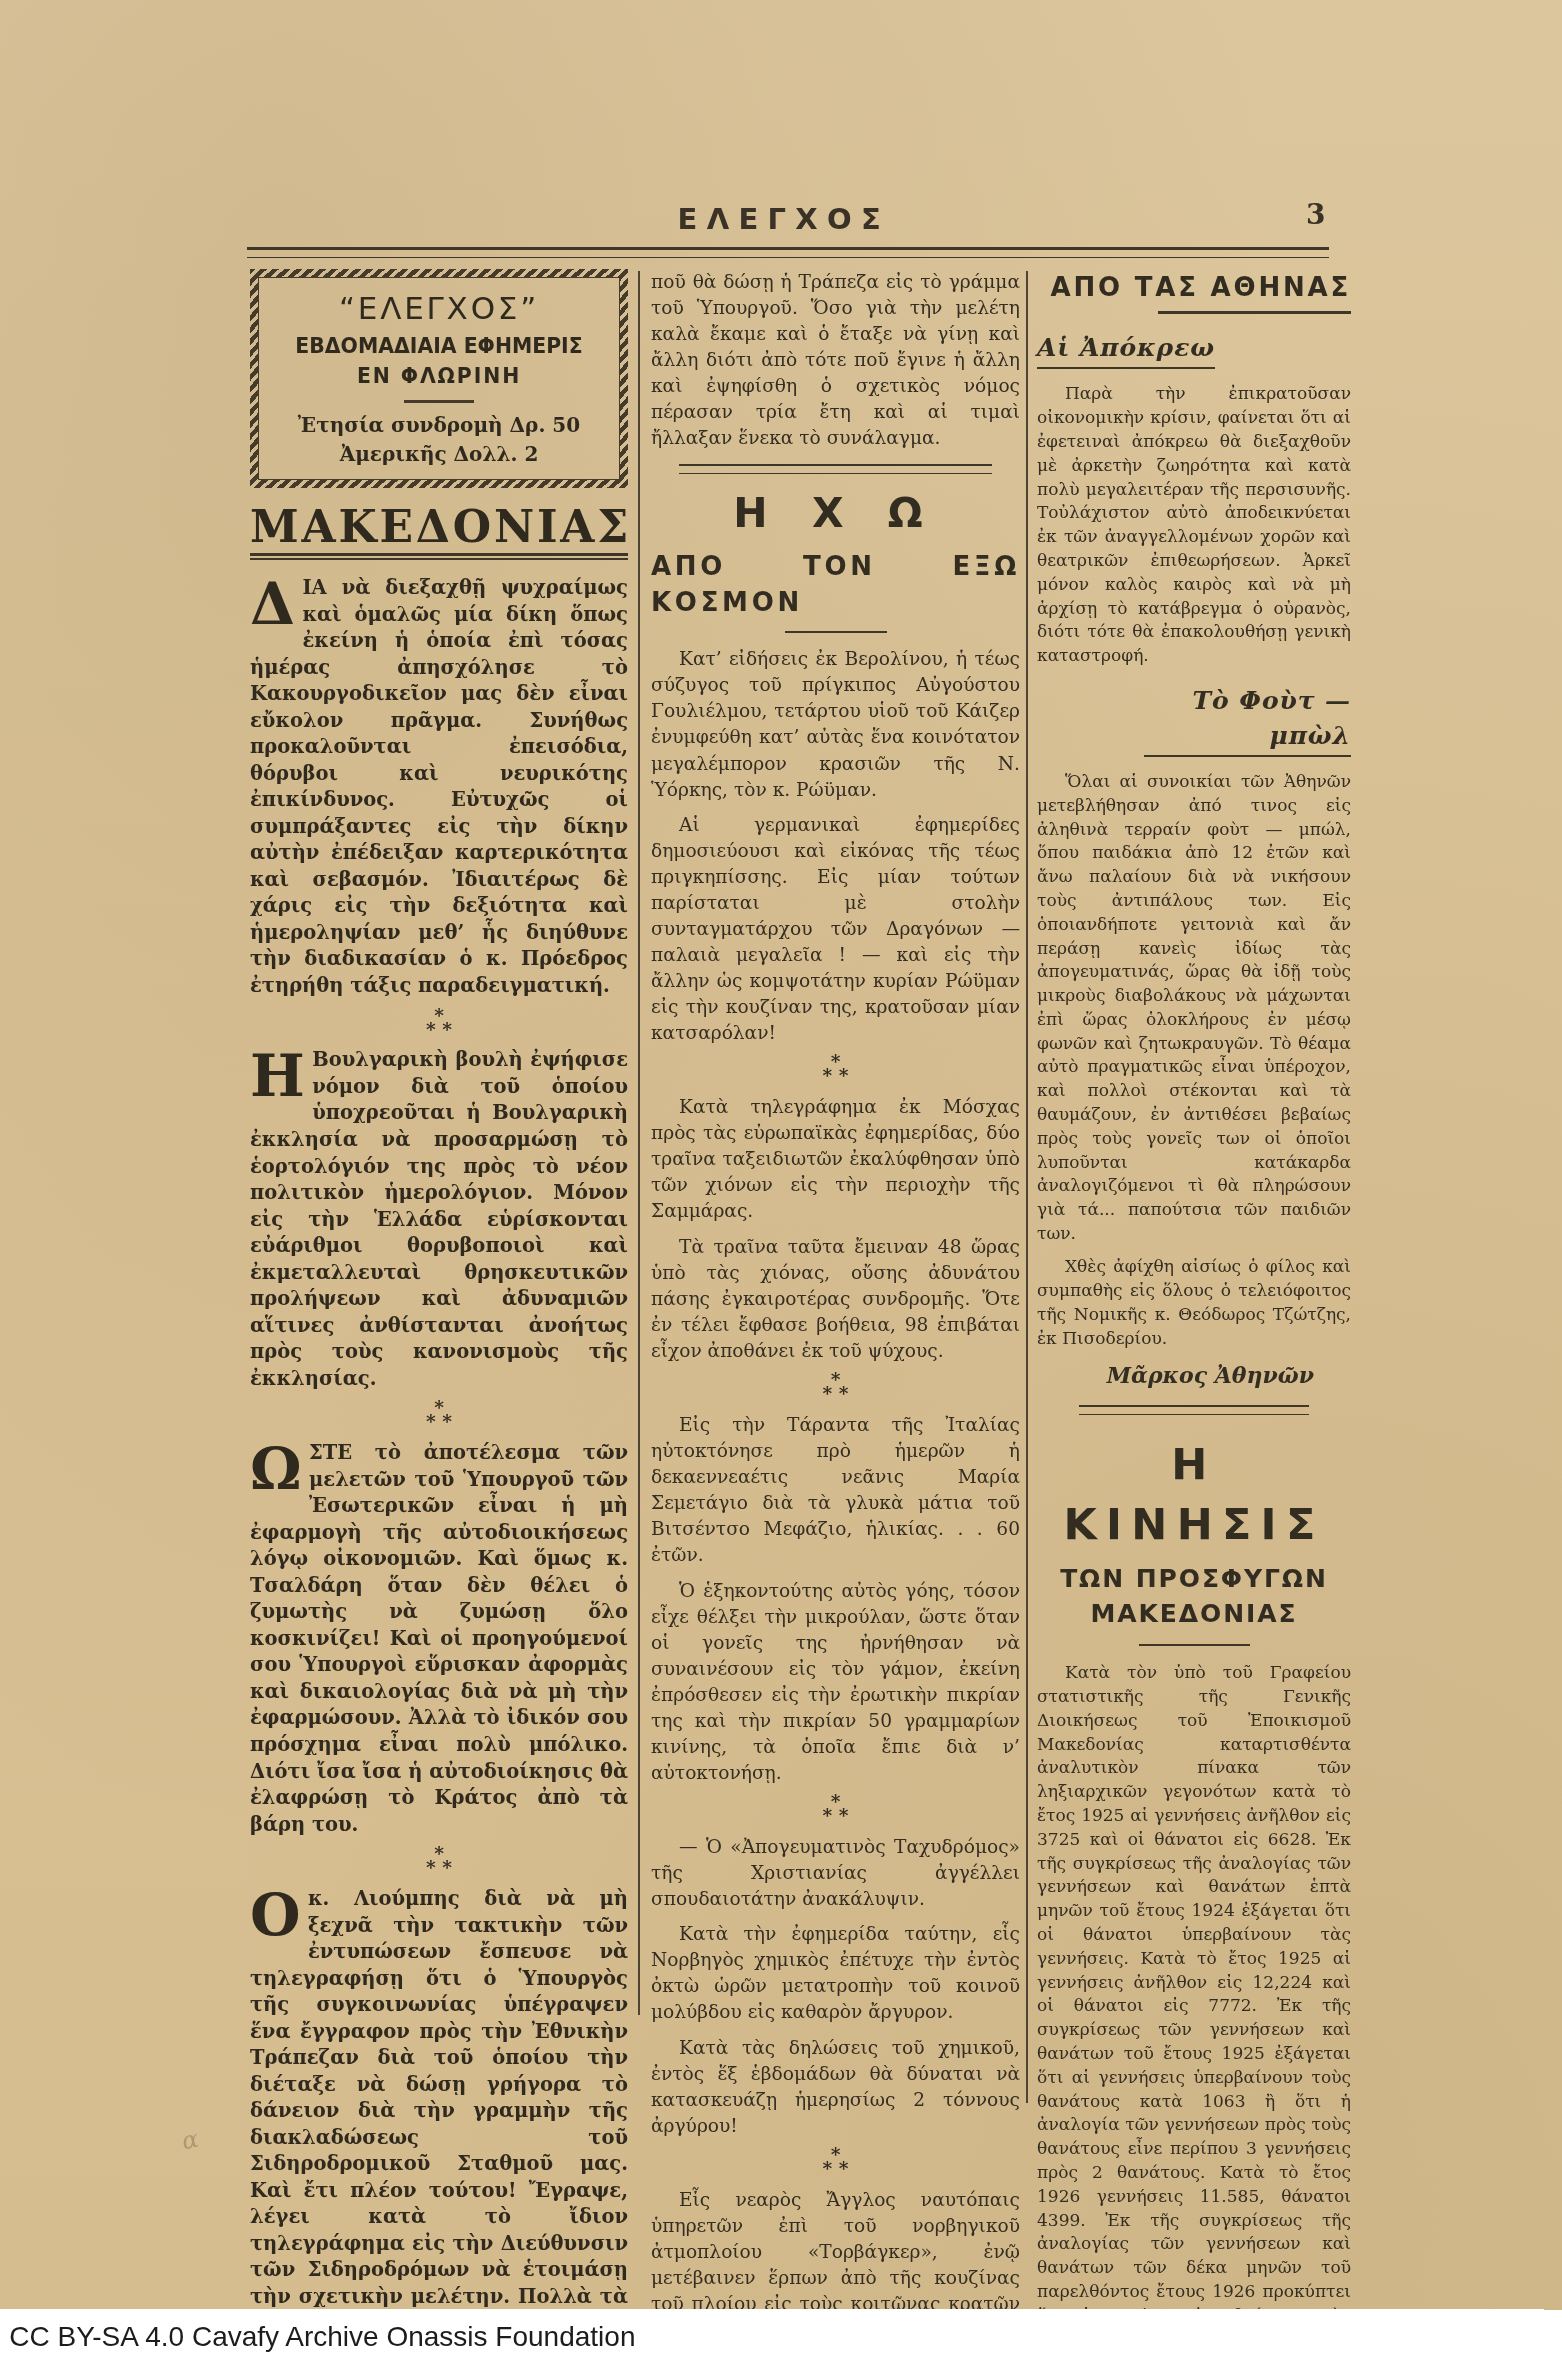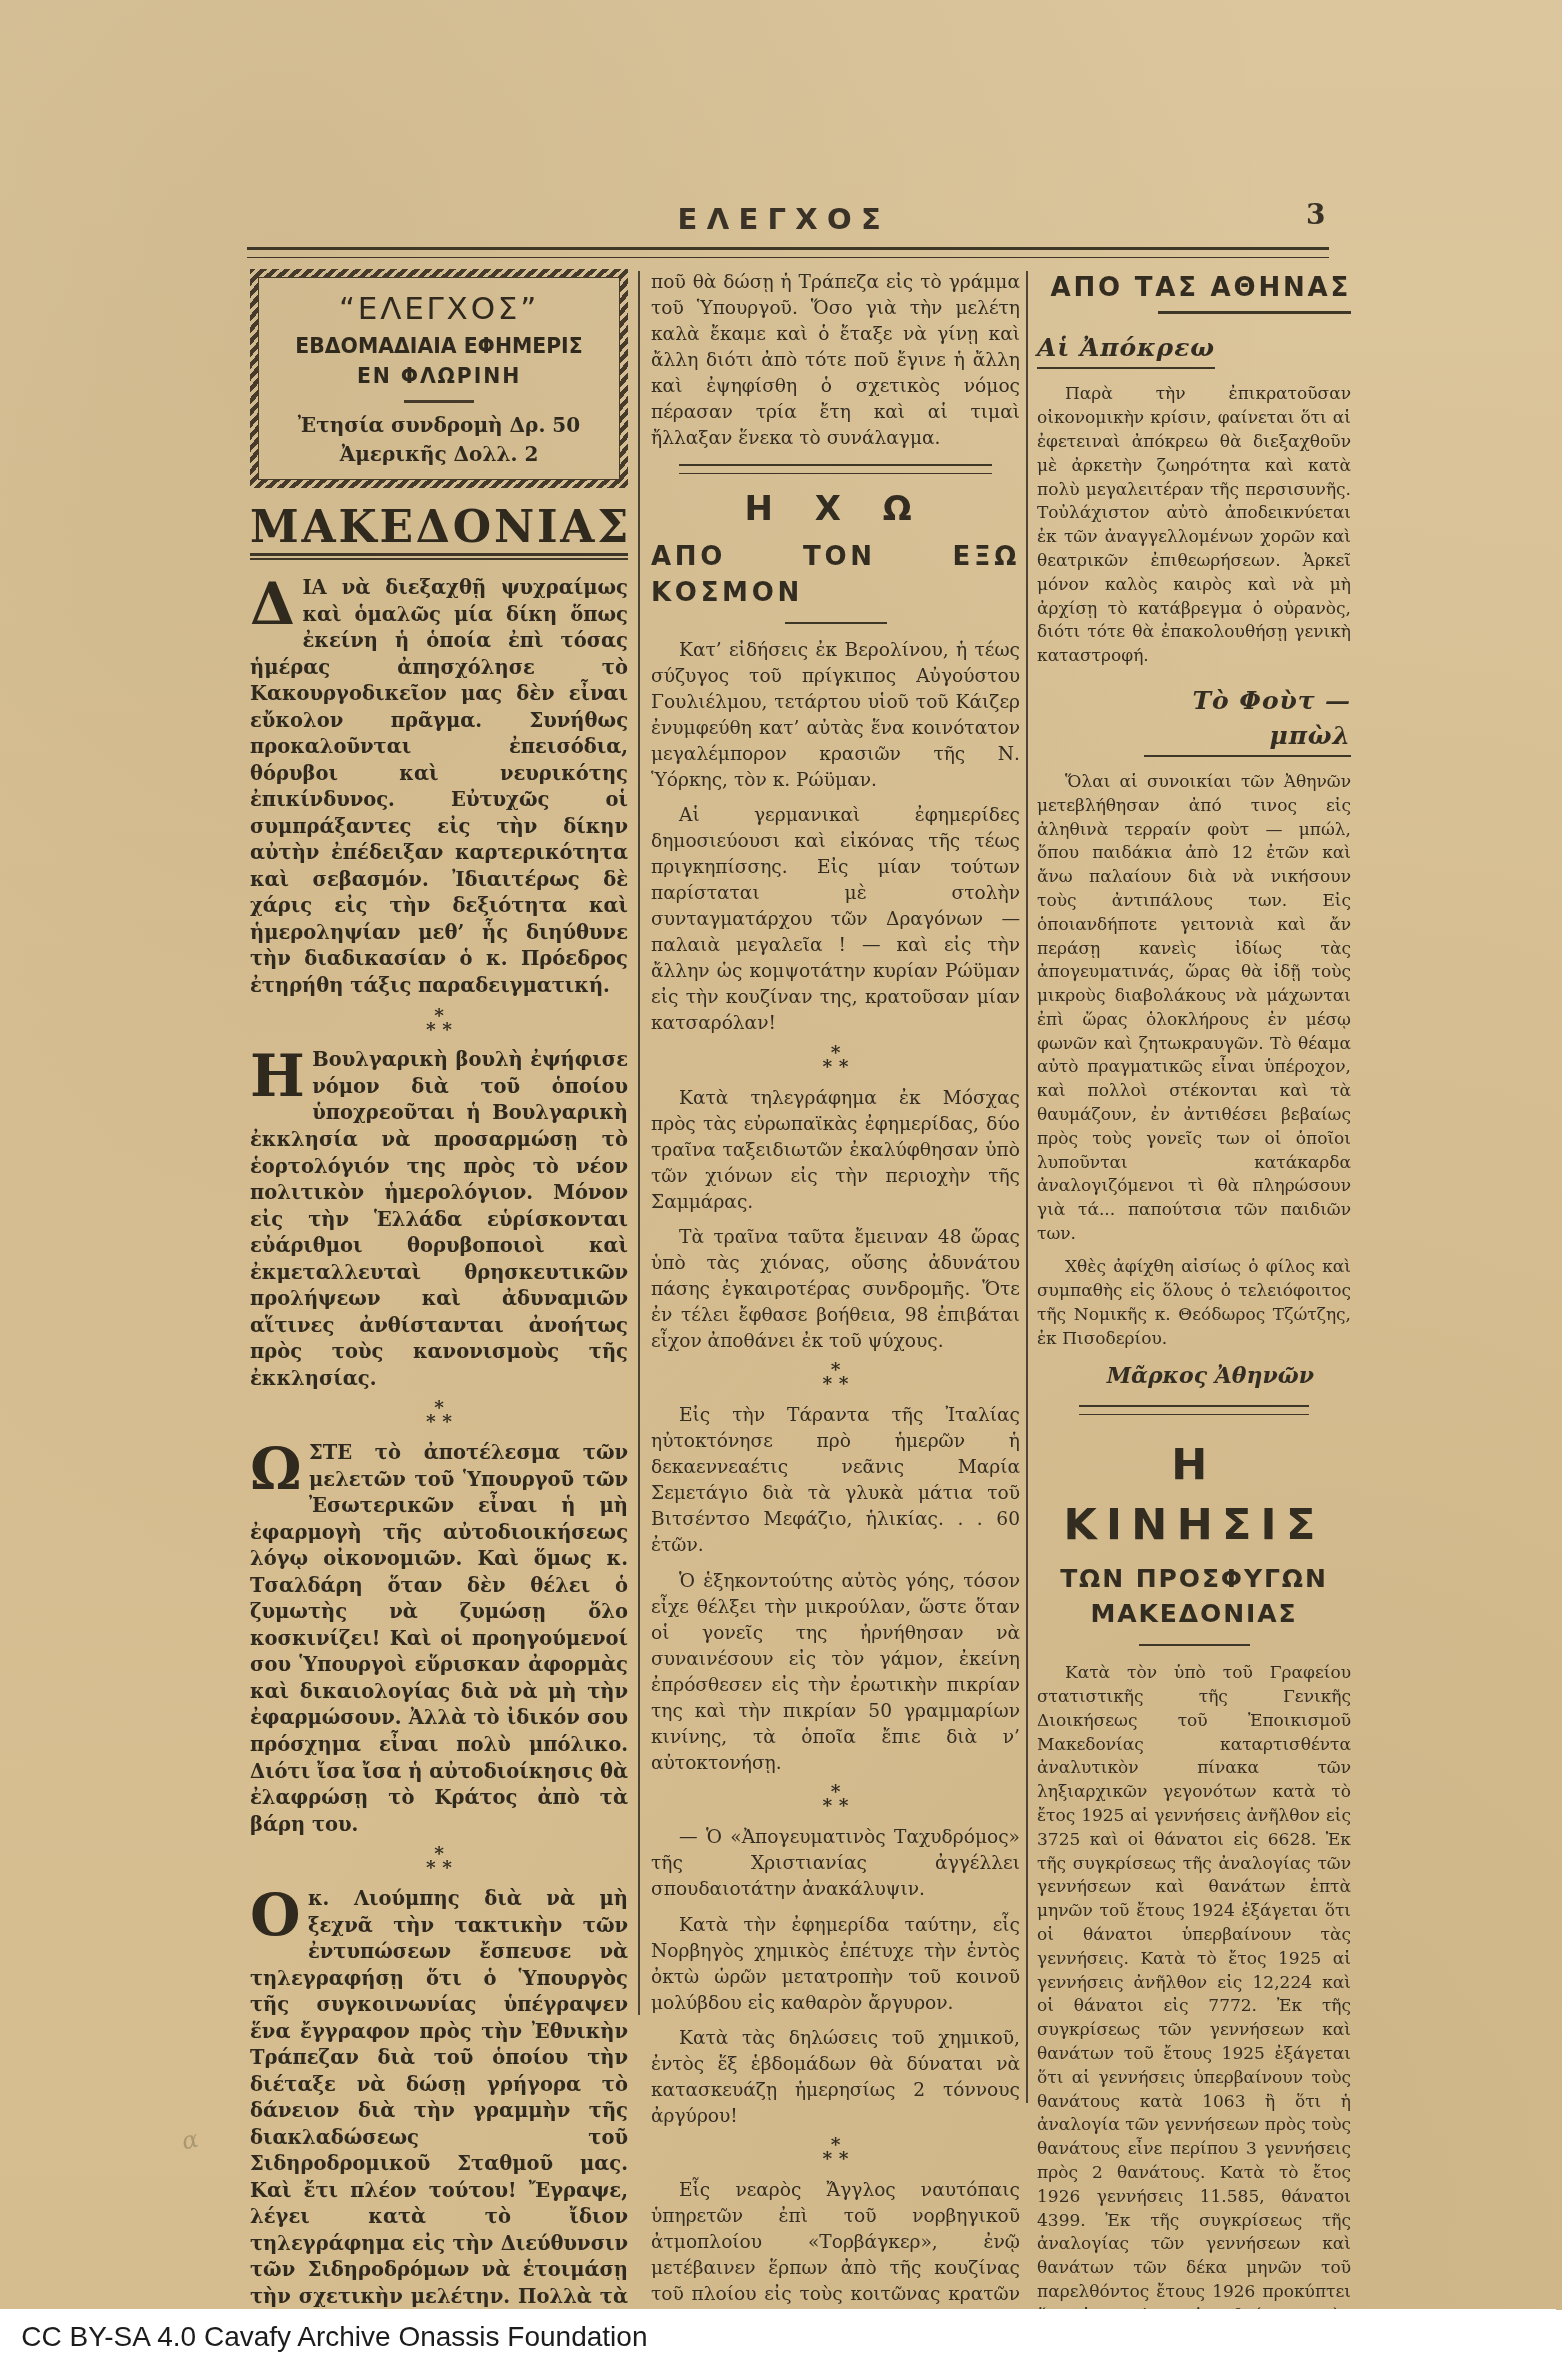--- a/index.html
+++ b/index.html
@@ -57,21 +57,21 @@
   .dropcap{float:left;font-size:58px;line-height:.82;padding:5.6px 7.4px 0 0;font-weight:bold;}
   p.body-p{margin:0 0 9.3px 0;}
   p.indent{text-indent:28px;}
   .asterism{
     clear:both;text-align:center;font-size:18.6px;font-weight:bold;line-height:.75;
     margin:7.4px 0 11px;color:#342d22;
   }
   .dbl-rule{height:6.5px;border-top:2.8px solid #3e3627;border-bottom:1.9px solid #3e3627;margin:13px 28px 11px;}
   .echo-title{
     text-align:center;font-family:"DejaVu Sans",sans-serif;font-weight:bold;
-    font-size:34px;letter-spacing:15px;color:#332c21;
+    font-size:41px;letter-spacing:15px;color:#332c21;
   }
   .echo-sub{
     font-family:"DejaVu Sans",sans-serif;font-weight:bold;
     font-size:26px;letter-spacing:3.7px;margin-top:5.6px;color:#332c21;
   }
   .short-rule{width:102px;height:1.9px;background:#3e3627;margin:11px auto 13px;}
   .athens-head{
     font-family:"DejaVu Sans",sans-serif;font-weight:bold;font-size:26px;letter-spacing:2.8px;
     text-align:right;color:#332c21;
   }
@@ -95,21 +95,21 @@
     font-size:25px;letter-spacing:1.9px;margin-top:7.4px;color:#332c21;
   }
   .kin-rule{width:111px;height:1.9px;background:#3e3627;margin:13px auto 15px;}
   .pencil-mark{
     position:absolute;left:182px;top:2126px;font-size:24px;color:#8a7a58;opacity:.55;
     transform:rotate(-12deg);font-style:italic;
   }
   
   .footer{
     position:absolute;left:0;bottom:0;width:1544px;height:55px;background:#ffffff;z-index:6;
-    display:flex;align-items:center;padding-left:12px;
+    display:flex;align-items:center;
   }
   .footer-text{
     font-family:"Liberation Sans","DejaVu Sans",sans-serif;font-size:28px;color:#1c1c1c;
     padding-left:9.3px;
   }
 </style>
 </head>
 <body>
 
 <div class="paper">

